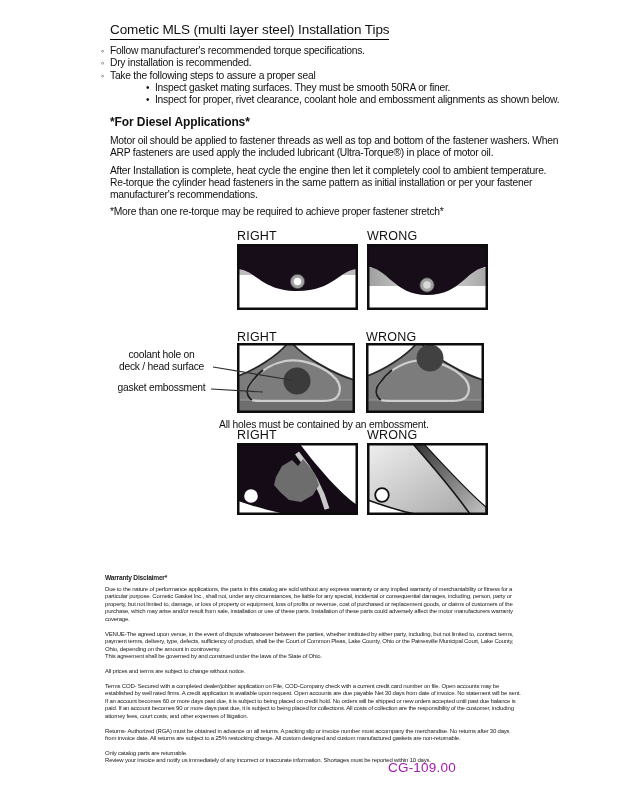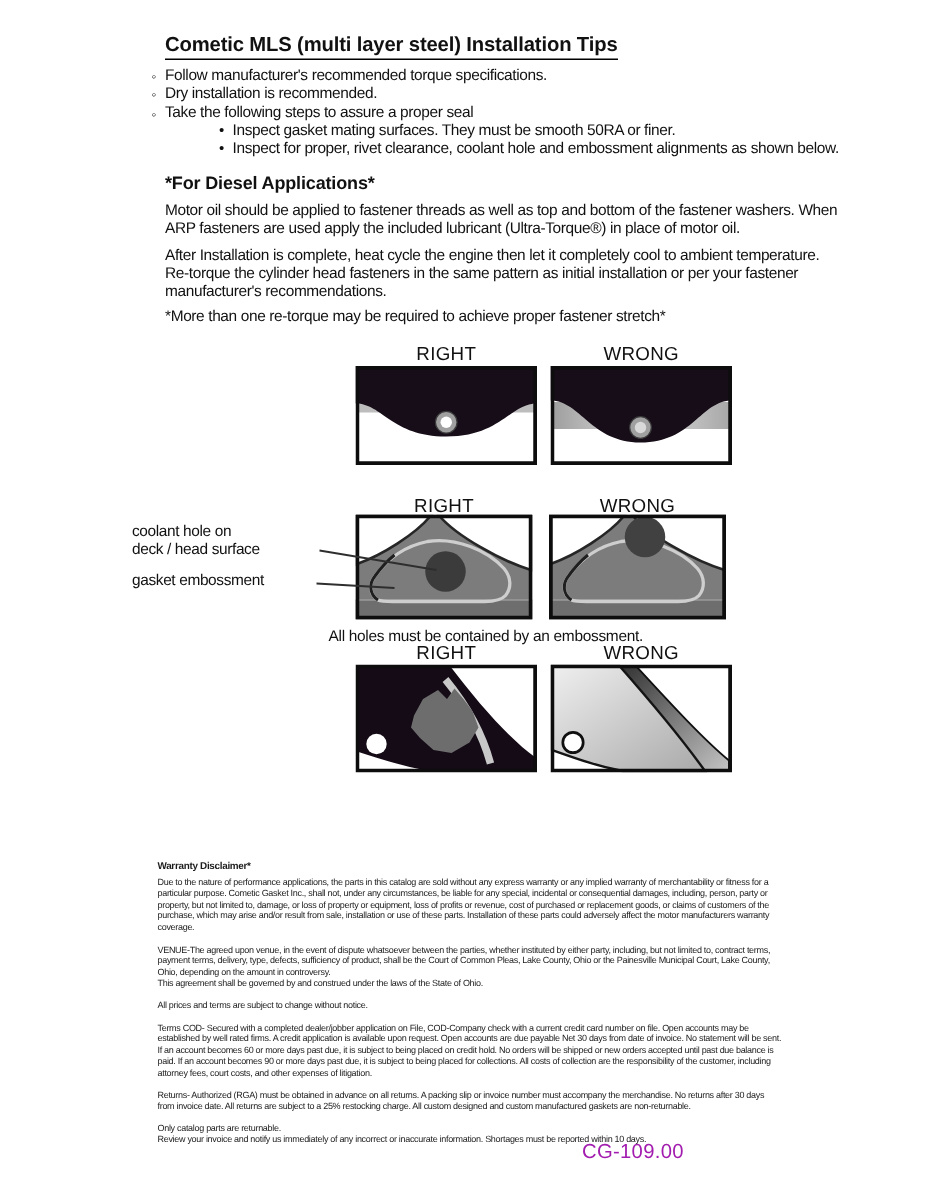--- a/index.html
+++ b/index.html
@@ -1,44 +1,44 @@
 <!DOCTYPE html>
 <html><head>
 <meta charset="utf-8">
 <style>
   html,body{margin:0;padding:0;background:#e8e8e8}
   .page{position:relative;width:618px;height:800px;background:#ffffff;overflow:hidden;
         font-family:"Liberation Sans",sans-serif;color:#111;margin:0 auto}
 
-  .title{position:absolute;left:110px;top:22px;margin:0;font-size:13.5px;font-weight:bold;
+  .title{position:absolute;left:110px;top:22px;margin:0;font-size:13.5px;font-weight:normal;
          letter-spacing:-0.1px;border-bottom:1.6px solid #000;padding-bottom:2px;display:inline-block}
 
   .bullets{position:absolute;left:101px;top:45px;width:475px;font-size:10.3px;
            letter-spacing:-0.25px;line-height:12.3px}
   .b{display:flex}
   .mk{width:9px;flex:none;font-size:9px;line-height:12.3px}
   .b.sub{padding-left:45px}
   .b.sub .mk{font-size:10px}
 
   .diesel{position:absolute;left:110px;top:117px;width:452px;font-size:10.3px;
           letter-spacing:-0.25px;line-height:11.9px}
   .dh{font-weight:bold;font-size:12px;letter-spacing:-0.1px;margin:0 0 6px 0}
   .dp{margin:0 0 6px 0}
 
   .fig{position:absolute}
   #fig1{left:237px;top:229px}
   #fig3{left:237px;top:428px}
   .rw{display:flex;gap:9px}
-  .rwl{width:121px;text-align:center;font-size:12.5px;letter-spacing:0.2px;color:#111}
+  .rwl{width:121px;text-align:left;font-size:12.5px;letter-spacing:0.2px;color:#111}
   .fpanels{display:flex;gap:9px;margin-top:1px}
   .fcap{font-size:10.3px;letter-spacing:-0.2px;margin-top:3px;line-height:11.5px}
 
   #fig2{left:0;top:328px;width:618px;height:105px}
   #fig2 .abs{position:absolute}
-  .callout{position:absolute;left:88px;width:123px;text-align:left;font-size:10.3px;
+  .callout{position:absolute;left:100px;width:123px;text-align:center;font-size:10.3px;
            letter-spacing:-0.25px;line-height:11.5px}
   #callout-coolant{top:21px}
   #callout-emboss{top:54px}
   #fig2-lines{position:absolute;left:0;top:0;pointer-events:none}
 
   .legal{position:absolute;left:105px;top:574px;width:416px;font-size:6px;
          letter-spacing:-0.2px;line-height:7.6px;color:#1c1c1c}
   .lh{font-weight:bold;font-size:6.6px;margin:0 0 4px 0}
   .lp{margin:0 0 7px 0}
   .lp.tight{margin-bottom:0}

